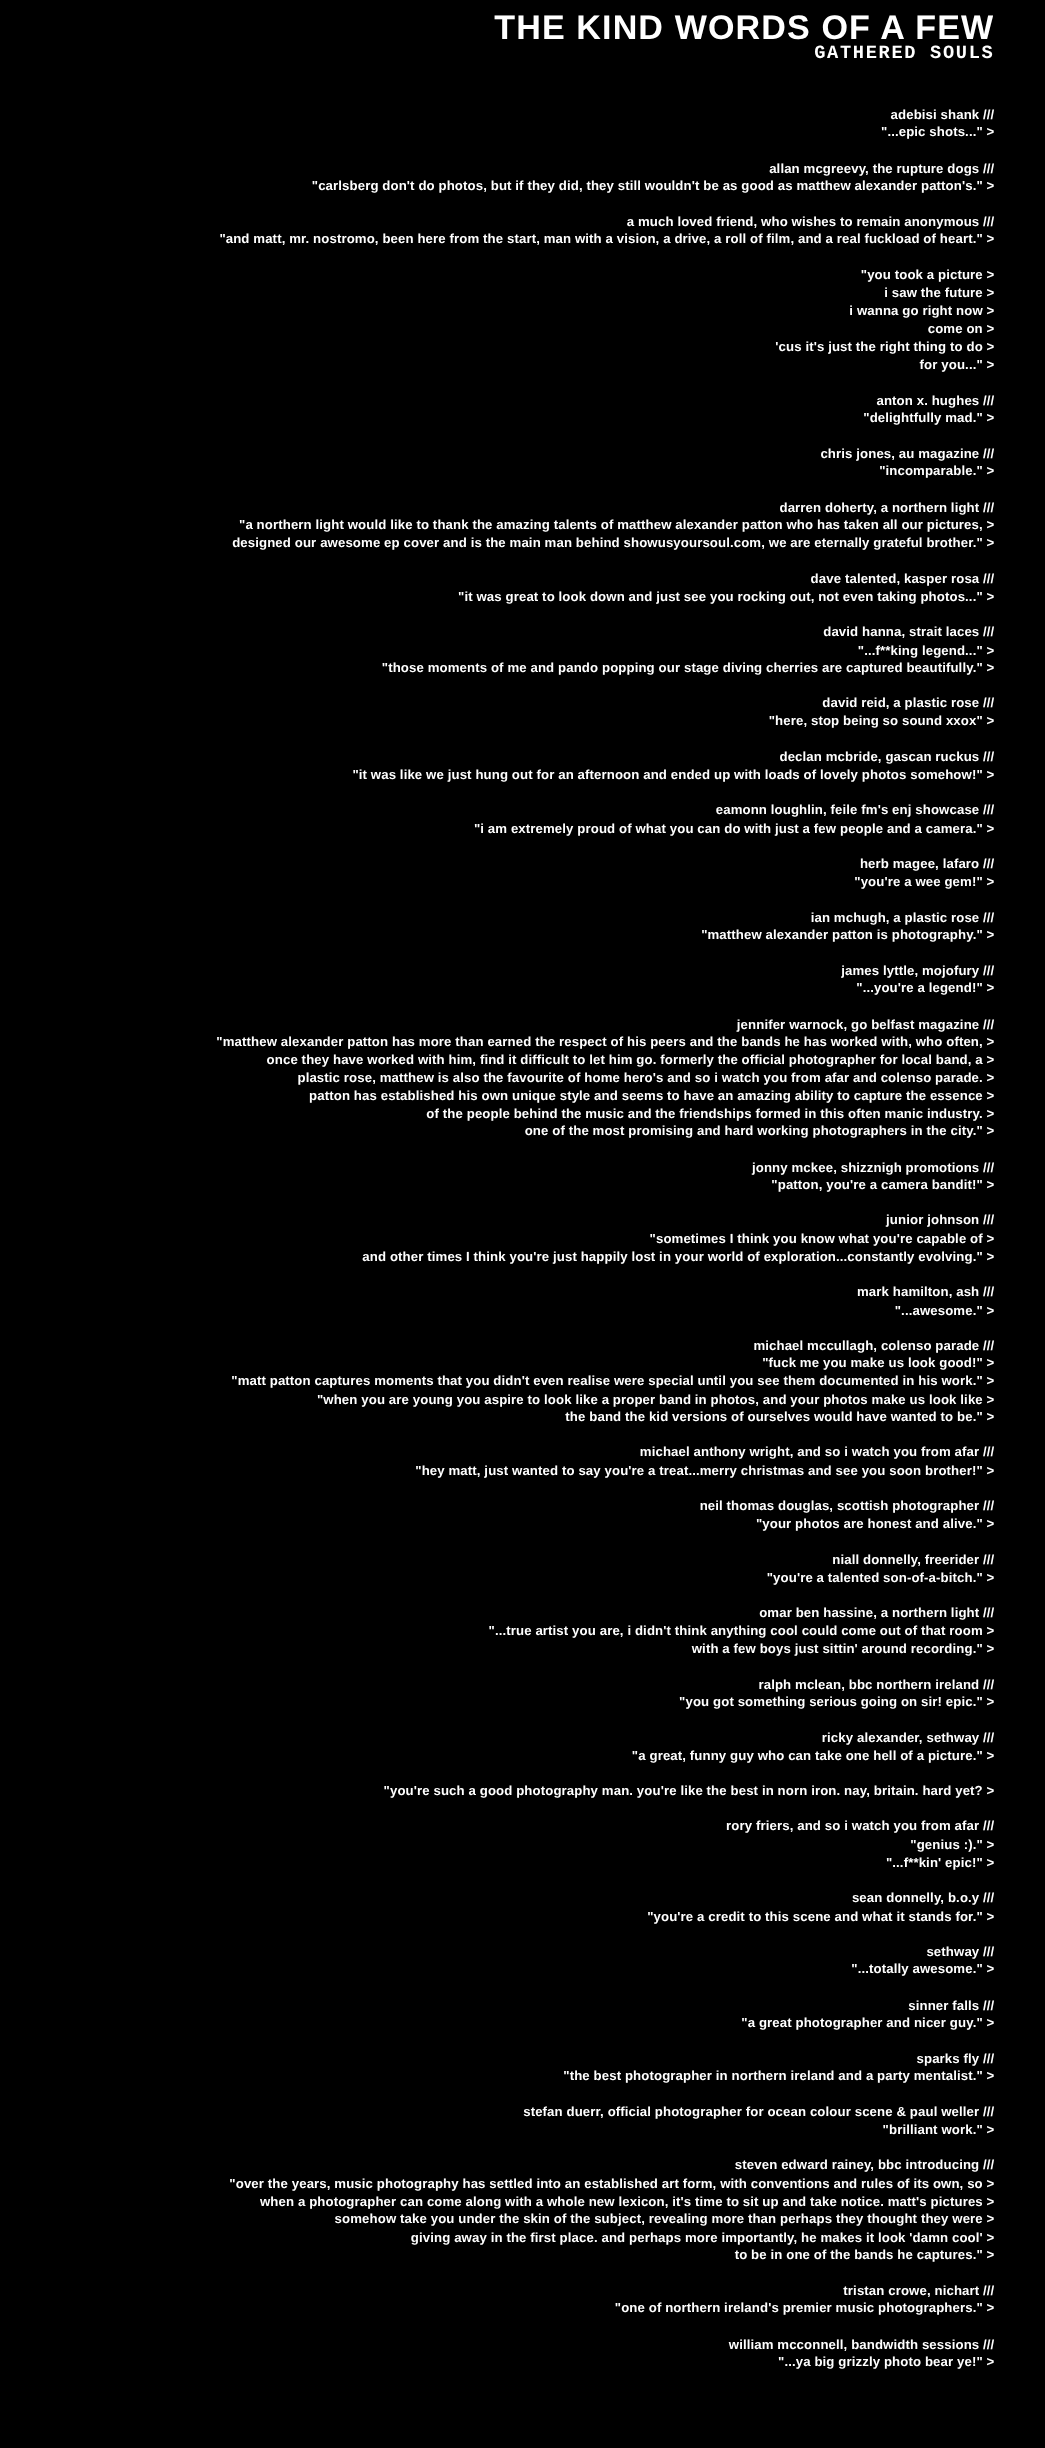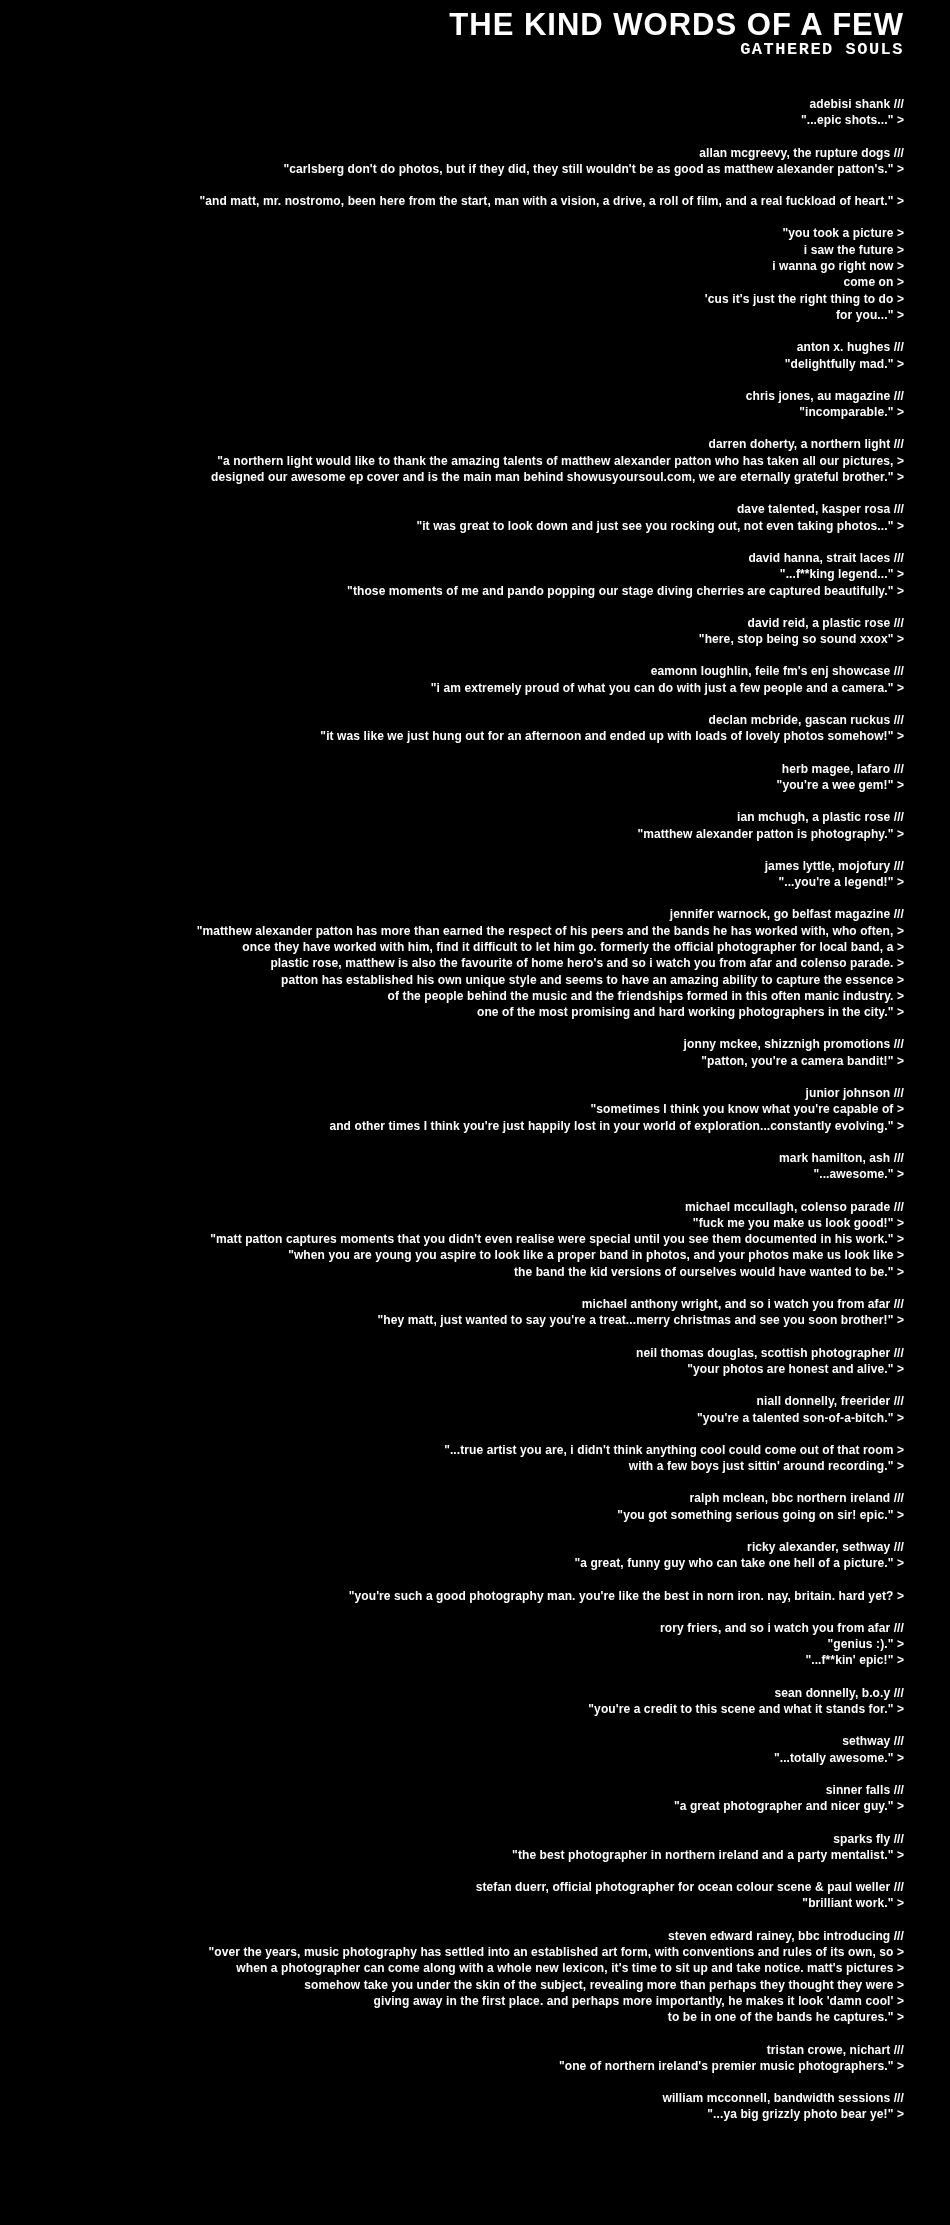--- a/index.html
+++ b/index.html
@@ -75,20 +75,21 @@
     <div class="source">adebisi shank ///</div>
   <a class="quote-line">"...epic shots..." &gt;</a>
       </section>
 
   <section class="entry">
     <div class="source">allan mcgreevy, the rupture dogs ///</div>
   <a class="quote-line">"carlsberg don't do photos, but if they did, they still wouldn't be as good as matthew alexander patton's." &gt;</a>
       </section>
 
   <section class="entry">
+    <div class="source">a much loved friend, who wishes to remain anonymous ///</div>
   <a class="quote-line">"and matt, mr. nostromo, been here from the start, man with a vision, a drive, a roll of film, and a real fuckload of heart." &gt;</a>
       </section>
 
   <section class="entry">
   <a class="quote-line">"you took a picture &gt;</a>
         <a class="quote-line">i saw the future &gt;</a>
         <a class="quote-line">i wanna go right now &gt;</a>
         <a class="quote-line">come on &gt;</a>
         <a class="quote-line">'cus it's just the right thing to do &gt;</a>
         <a class="quote-line">for you..." &gt;</a>
@@ -120,27 +121,27 @@
   <a class="quote-line">"...f**king legend..." &gt;</a>
         <a class="quote-line">"those moments of me and pando popping our stage diving cherries are captured beautifully." &gt;</a>
       </section>
 
   <section class="entry">
     <div class="source">david reid, a plastic rose ///</div>
   <a class="quote-line">"here, stop being so sound xxox" &gt;</a>
       </section>
 
   <section class="entry">
+    <div class="source">declan mcbride, gascan ruckus ///</div>
+  <a class="quote-line">"it was like we just hung out for an afternoon and ended up with loads of lovely photos somehow!" &gt;</a>
+      </section>
+
+  <section class="entry">
     <div class="source">eamonn loughlin, feile fm's enj showcase ///</div>
   <a class="quote-line">"i am extremely proud of what you can do with just a few people and a camera." &gt;</a>
-      </section>
-
-  <section class="entry">
-    <div class="source">declan mcbride, gascan ruckus ///</div>
-  <a class="quote-line">"it was like we just hung out for an afternoon and ended up with loads of lovely photos somehow!" &gt;</a>
       </section>
 
   <section class="entry">
     <div class="source">herb magee, lafaro ///</div>
   <a class="quote-line">"you're a wee gem!" &gt;</a>
       </section>
 
   <section class="entry">
     <div class="source">ian mchugh, a plastic rose ///</div>
   <a class="quote-line">"matthew alexander patton is photography." &gt;</a>
@@ -194,20 +195,21 @@
     <div class="source">neil thomas douglas, scottish photographer ///</div>
   <a class="quote-line">"your photos are honest and alive." &gt;</a>
       </section>
 
   <section class="entry">
     <div class="source">niall donnelly, freerider ///</div>
   <a class="quote-line">"you're a talented son-of-a-bitch." &gt;</a>
       </section>
 
   <section class="entry">
+    <div class="source">omar ben hassine, a northern light ///</div>
   <a class="quote-line">"...true artist you are, i didn't think anything cool could come out of that room &gt;</a>
         <a class="quote-line">with a few boys just sittin' around recording." &gt;</a>
       </section>
 
   <section class="entry">
     <div class="source">ralph mclean, bbc northern ireland ///</div>
   <a class="quote-line">"you got something serious going on sir! epic." &gt;</a>
       </section>
 
   <section class="entry">

